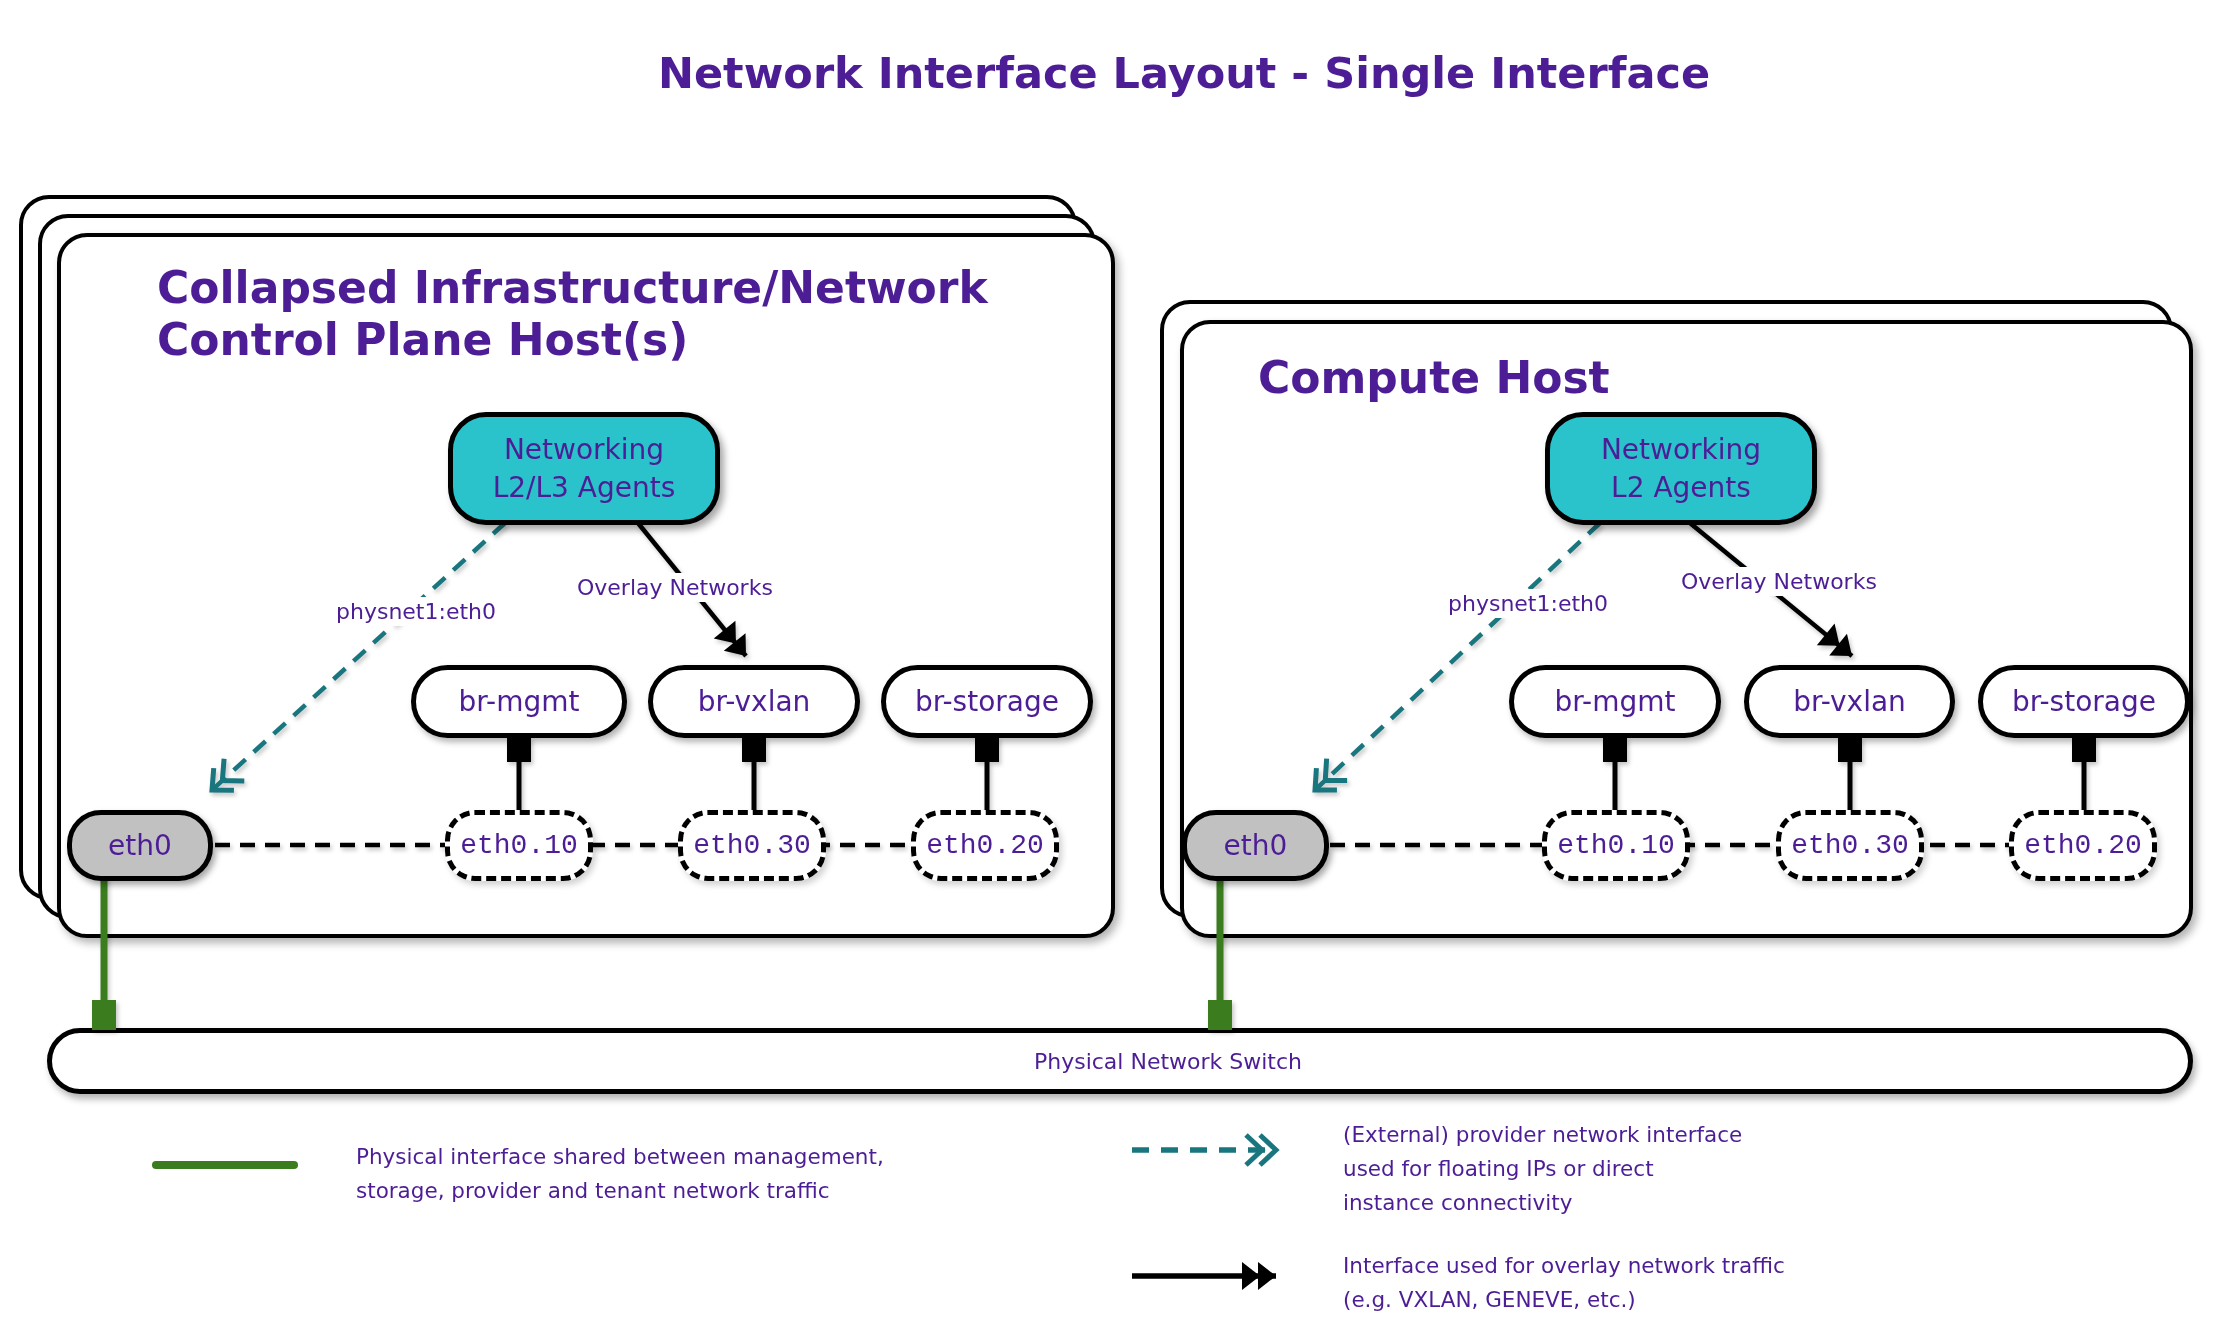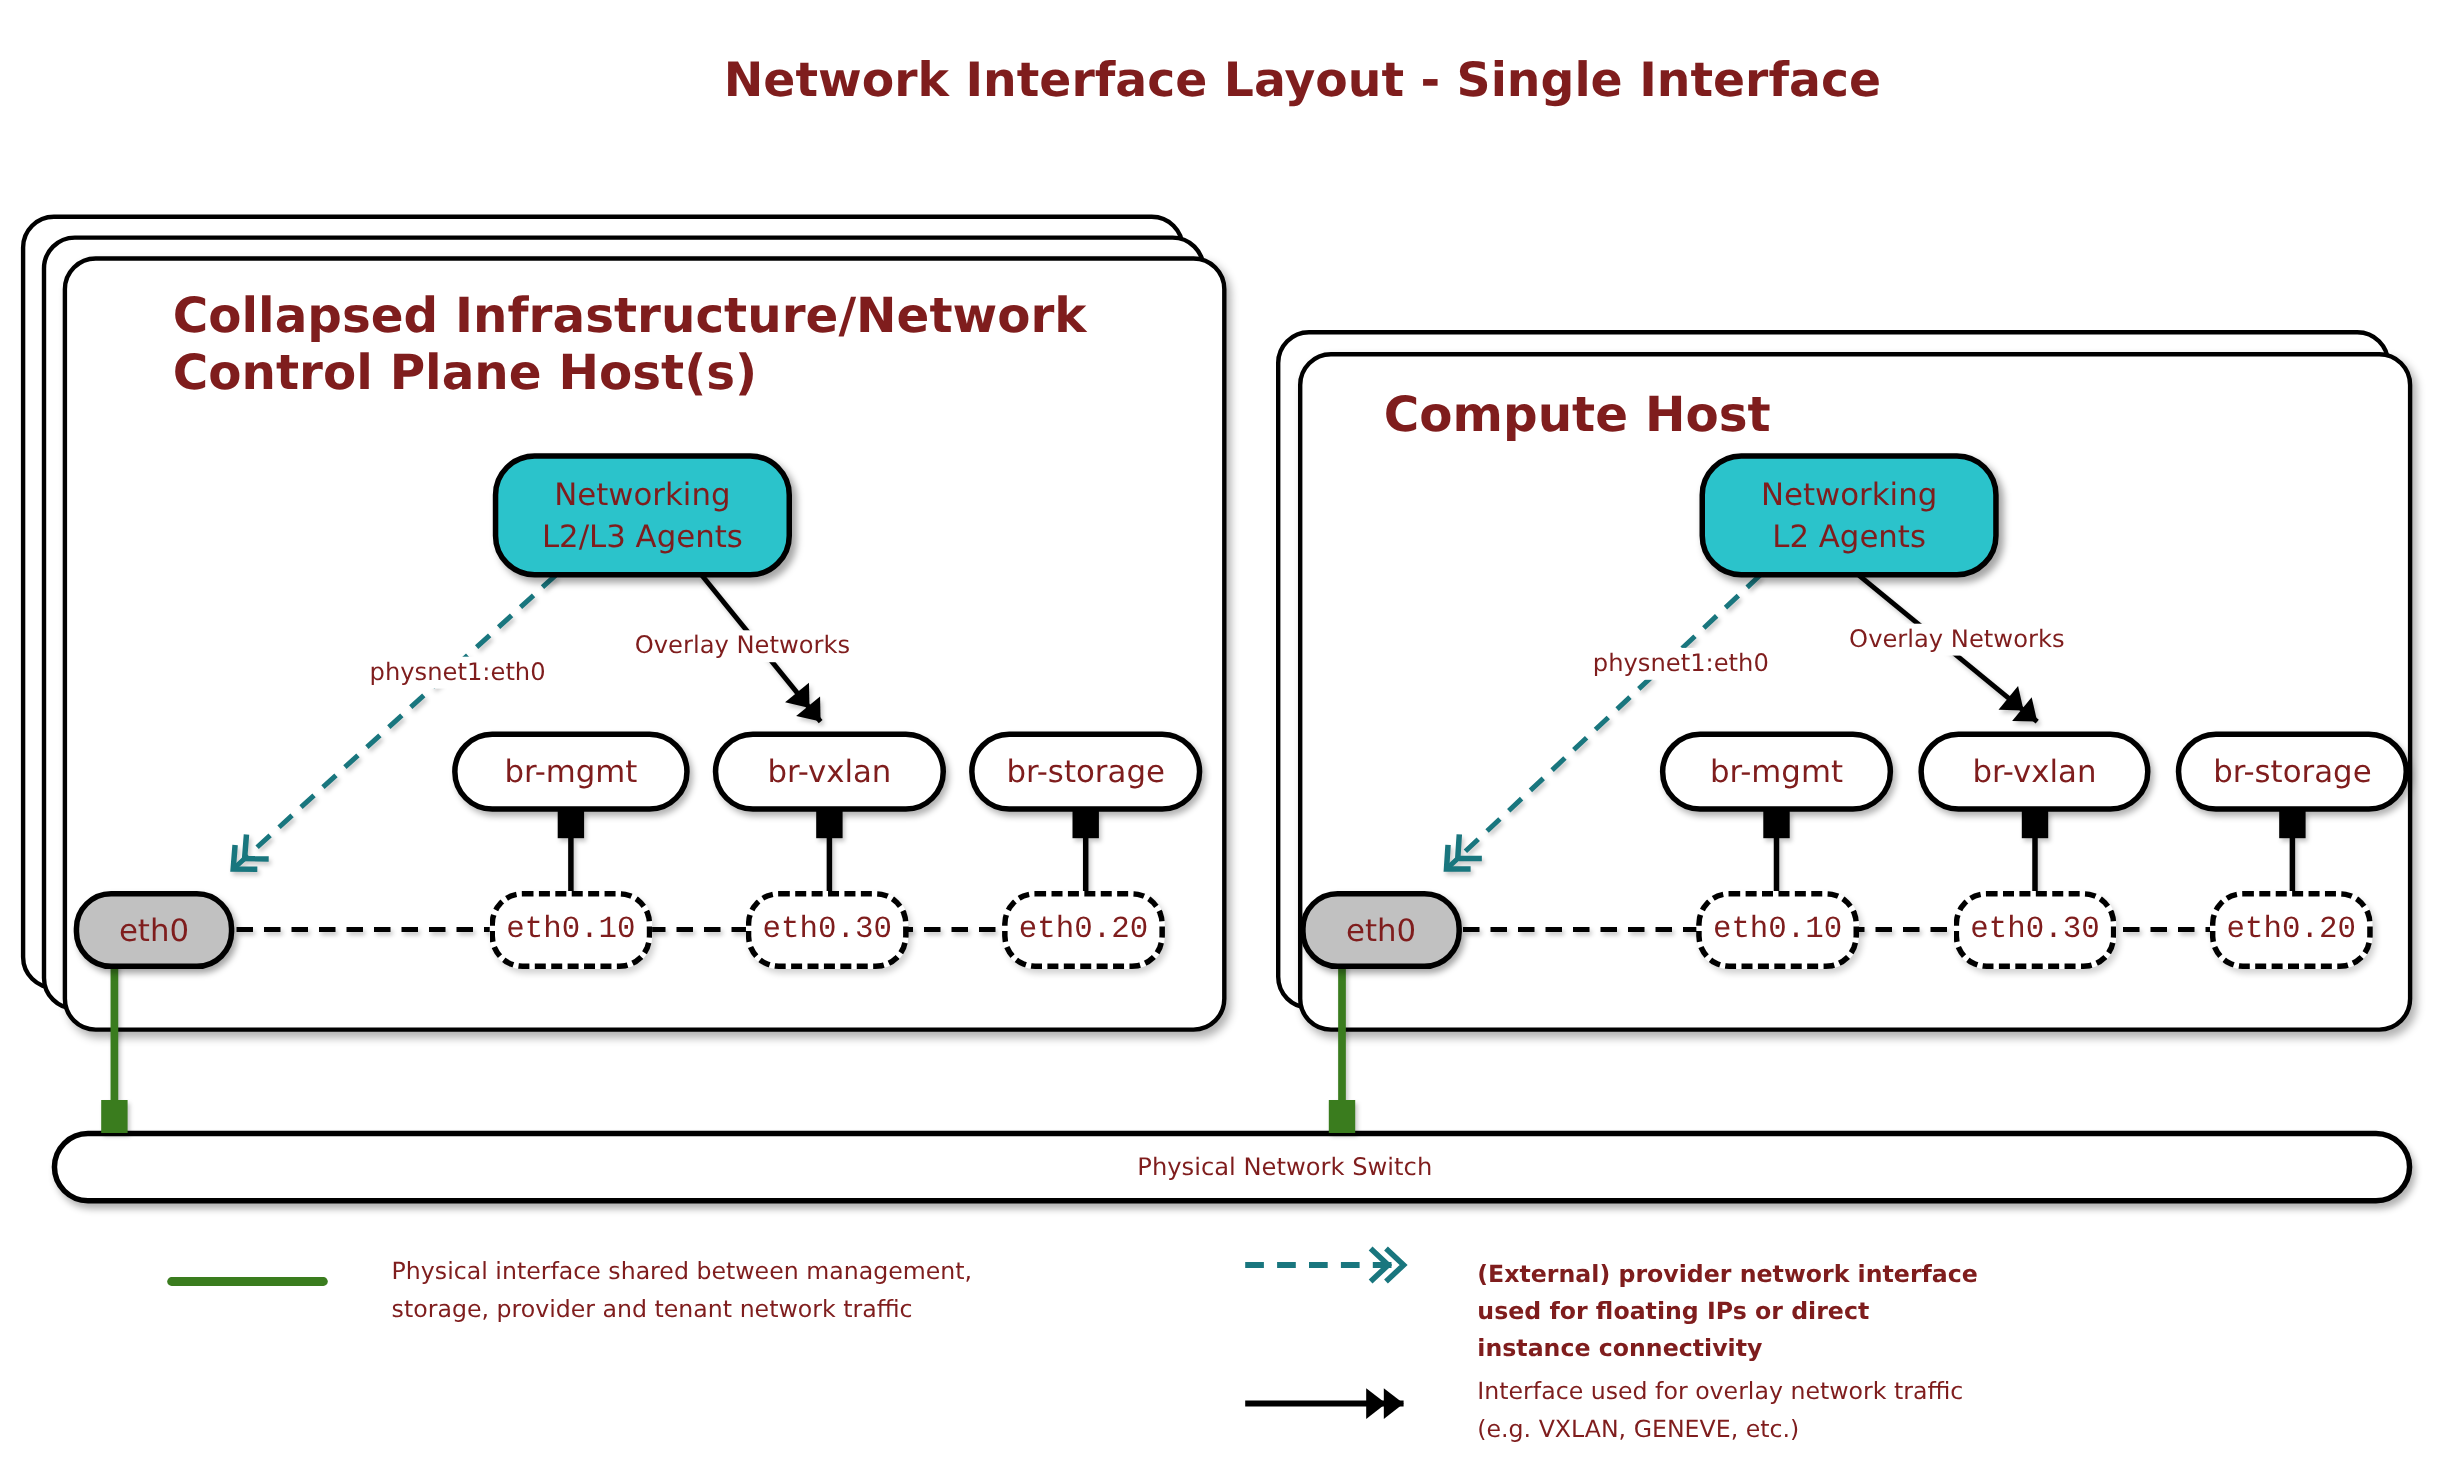--- a/index.html
+++ b/index.html
@@ -1,18 +1,18 @@
 <!DOCTYPE html>
 <html><head>
 <meta charset="utf-8">
 <style>
   html,body{margin:0;padding:0;background:#ffffff;}
   #stage{
     position:relative;width:2228px;height:1340px;background:#ffffff;overflow:hidden;
-    font-family:"DejaVu Sans","Liberation Sans",sans-serif;color:#7f1d1d;
+    font-family:"DejaVu Sans","Liberation Sans",sans-serif;color:#4c1d95;
   }
   .abs{position:absolute;box-sizing:border-box;}
   .pre{white-space:pre-line;}
   .main-title{font-size:43px;font-weight:bold;text-align:center;letter-spacing:0px;}
   .host-layer{border:4px solid #000;border-radius:30px;background:#ffffff;}
   .host-front{box-shadow:4px 5px 8px rgba(0,0,0,0.30);}
   .host-title{font-size:44px;font-weight:bold;line-height:52px;}
   .agent-box{
     background:#2BC3CB;border:5px solid #000;border-radius:38px;
     display:flex;align-items:center;justify-content:center;text-align:center;
@@ -141,21 +141,21 @@
 
   <svg class="abs" style="left:1126px;top:1130px;" width="190" height="40" viewBox="0 0 190 40">
     <defs>
       <marker id="tealHead2" markerUnits="userSpaceOnUse" markerWidth="46" markerHeight="40" refX="40" refY="20" orient="auto" overflow="visible">
         <path d="M10 5 L26 20 L10 35" fill="none" stroke="#19767E" stroke-width="5"></path>
         <path d="M24 5 L40 20 L24 35" fill="none" stroke="#19767E" stroke-width="5"></path>
       </marker>
     </defs>
     <line x1="6" y1="20" x2="150" y2="20" stroke="#19767E" stroke-width="5.5" stroke-dasharray="17 12" marker-end="url(#tealHead2)"></line>
   </svg>
-  <div class="abs legend-text pre" style="left:1343px;top:1142px;width:700px;font-weight:bold;">(External) provider network interface
+  <div class="abs legend-text pre" style="left:1343px;top:1118px;width:700px;">(External) provider network interface
 used for floating IPs or direct
 instance connectivity</div>
 
   <svg class="abs" style="left:1126px;top:1256px;" width="190" height="40" viewBox="0 0 190 40">
     <defs>
       <marker id="blackHead2" markerUnits="userSpaceOnUse" markerWidth="44" markerHeight="40" refX="37" refY="20" orient="auto" overflow="visible">
         <path d="M3 6 L21 20 L3 34 Z" fill="#000"></path>
         <path d="M19 6 L37 20 L19 34 Z" fill="#000"></path>
       </marker>
     </defs>

